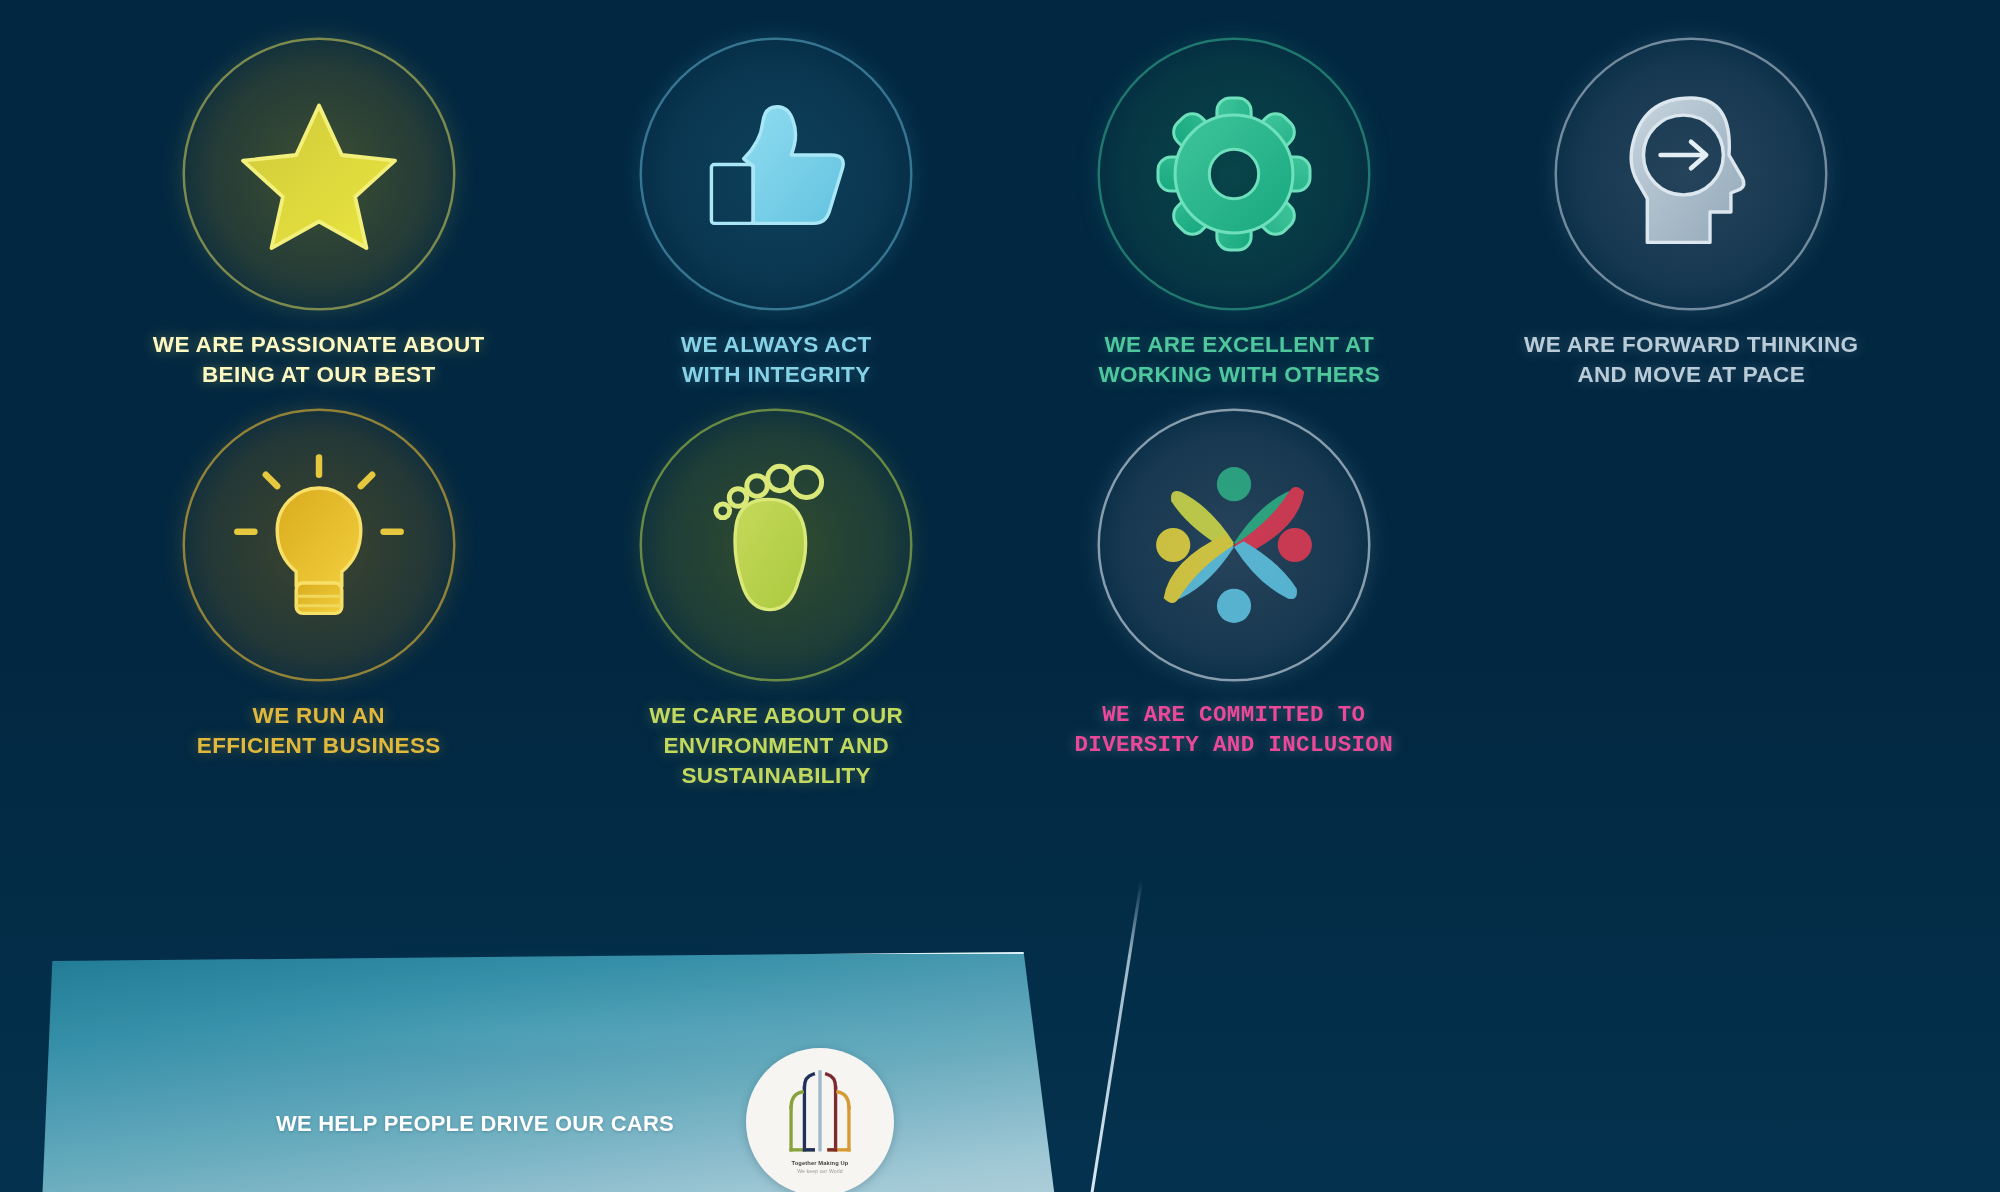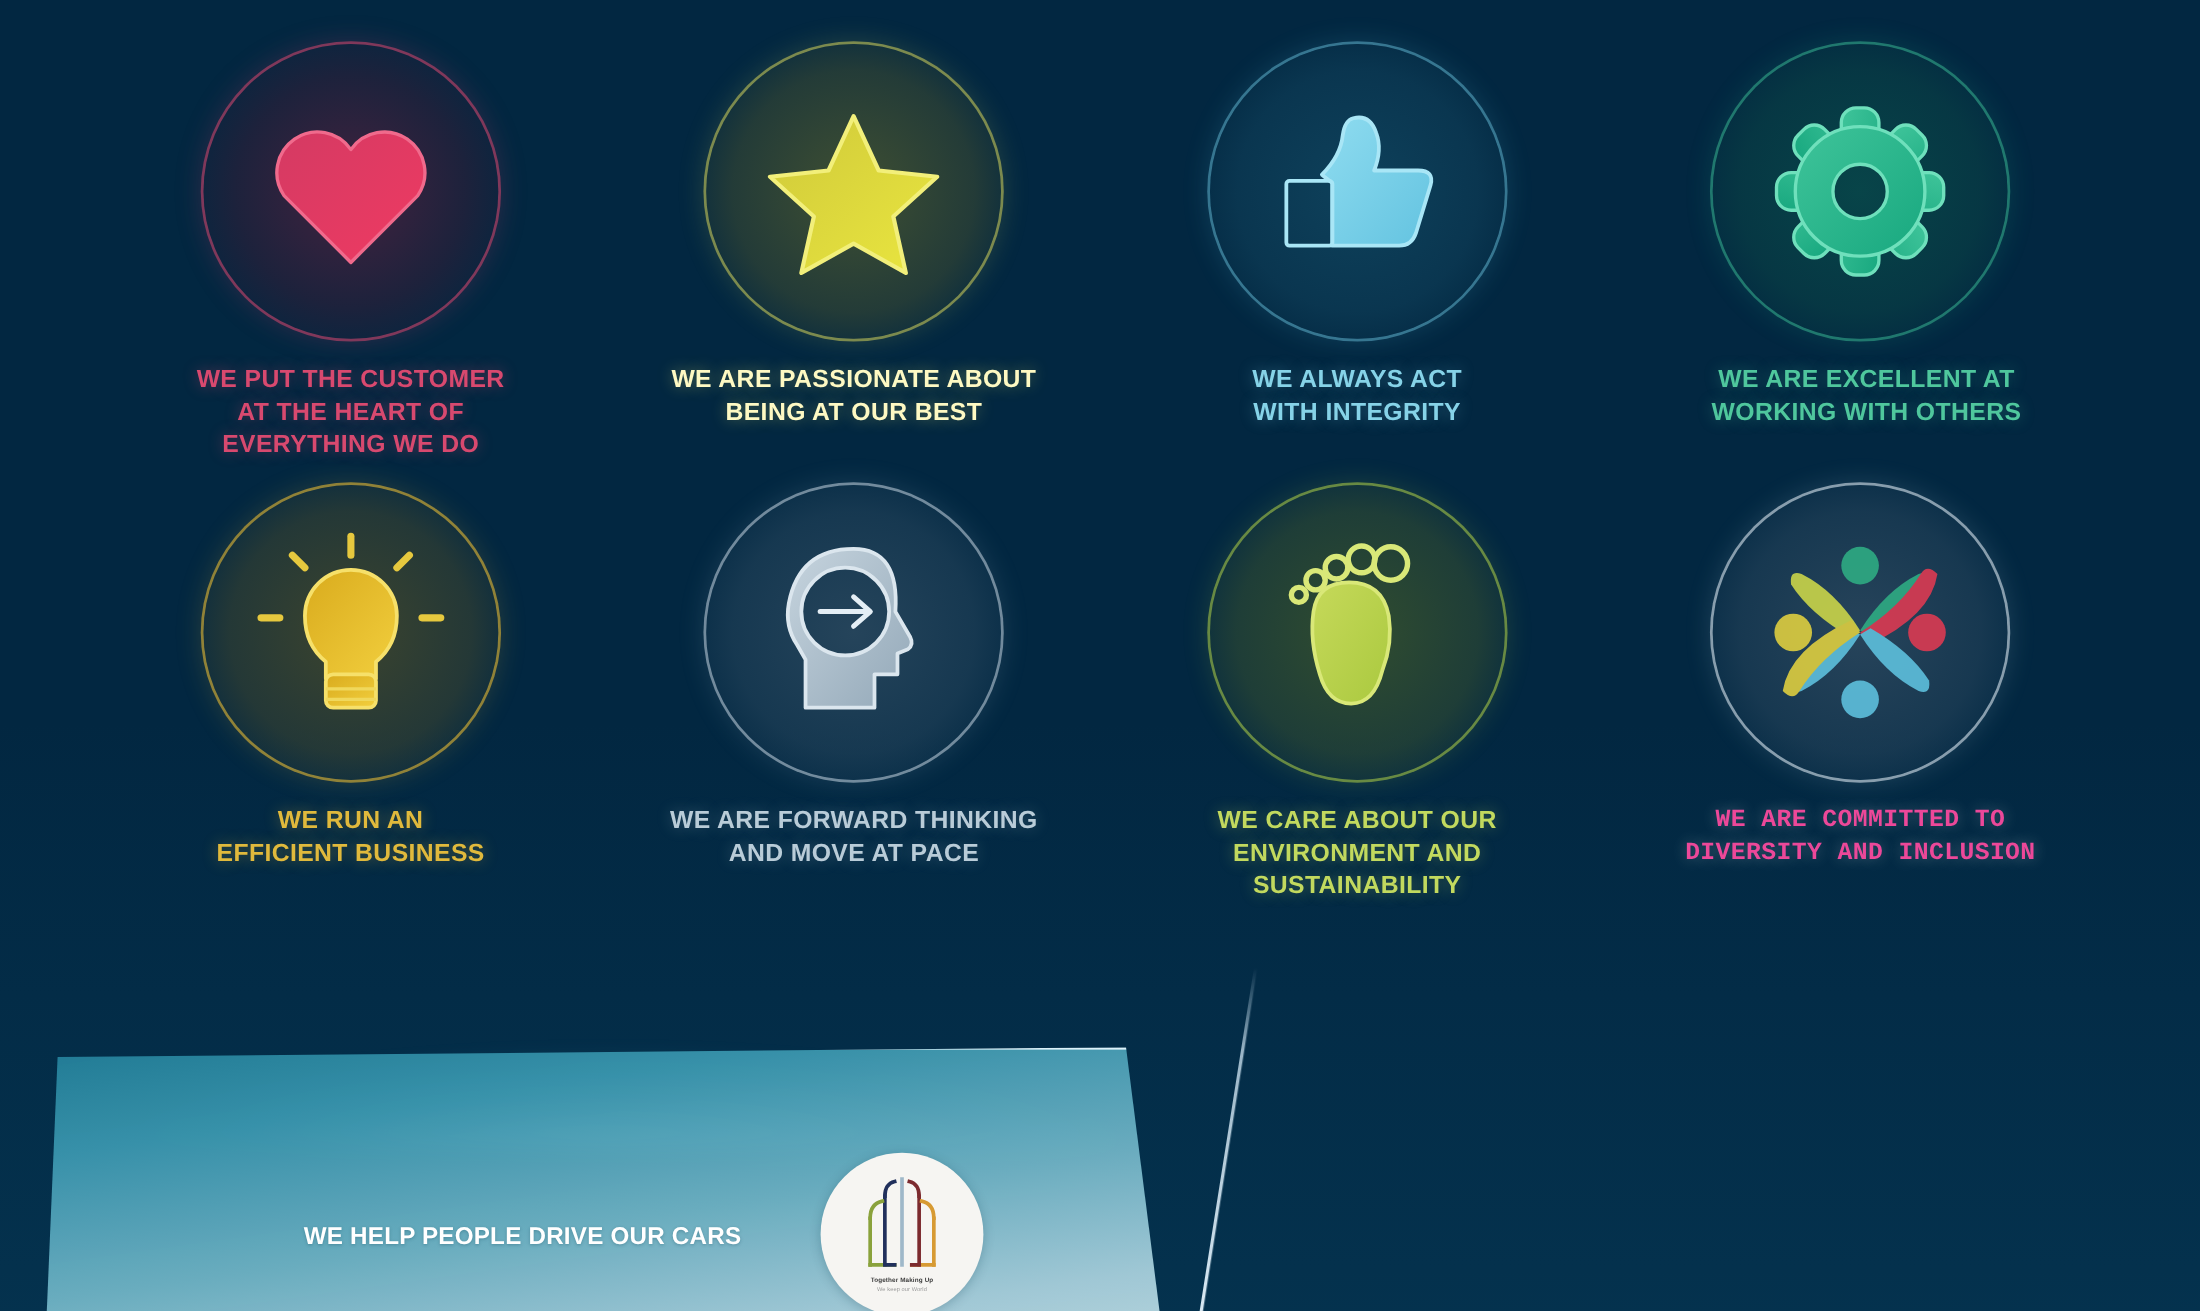--- a/index.html
+++ b/index.html
@@ -177,36 +177,20 @@
 </style>
 </head>
 <body>
 
 <div id="stage">
 
   <div class="edge-line"></div>
 
   <div class="grid">
 
-    <div class="cell">
-      <div class="badge b-heart">
-        <svg viewBox="0 0 100 100">
-          <defs>
-            <linearGradient id="gHeart" x1="0" y1="0" x2="1" y2="1">
-              <stop offset="0%" stop-color="#d43a63"></stop>
-              <stop offset="100%" stop-color="#ef3a62"></stop>
-            </linearGradient>
-          </defs>
-          <path d="M50 84 L18 52 A18.5 18.5 0 0 1 50 30 A18.5 18.5 0 0 1 82 52 Z" fill="url(#gHeart)" stroke="#f06a8c" stroke-width="1.6" stroke-linejoin="round"></path>
-        </svg>
-      </div>
-      <div class="caption cap-heart" style="color: rgb(216, 73, 111);">WE PUT THE CUSTOMER
-AT THE HEART OF
-EVERYTHING WE DO</div>
-    </div>
 
     <div class="cell">
       <div class="badge b-star">
         <svg viewBox="0 0 100 100">
           <defs>
             <linearGradient id="gStar" x1="0" y1="0" x2="1" y2="1">
               <stop offset="0%" stop-color="#cfc93a"></stop>
               <stop offset="100%" stop-color="#eae63f"></stop>
             </linearGradient>
           </defs>
@@ -257,20 +241,45 @@
             </g>
           </g>
           <circle cx="50" cy="50" r="13" fill="none" stroke="#6fe0bc" stroke-width="1.6"></circle>
         </svg>
       </div>
       <div class="caption cap-gear" style="color: rgb(79, 199, 157); margin-left: 11px;">WE ARE EXCELLENT AT
 WORKING WITH OTHERS</div>
     </div>
 
     <div class="cell">
+      <div class="badge b-head">
+        <svg viewBox="0 0 100 100">
+          <defs>
+            <linearGradient id="gHead" x1="0" y1="0" x2="1" y2="1">
+              <stop offset="0%" stop-color="#c6d4de"></stop>
+              <stop offset="100%" stop-color="#93a8b8"></stop>
+            </linearGradient>
+            <mask id="headHole">
+              <rect x="0" y="0" width="100" height="100" fill="#fff"></rect>
+              <circle cx="46" cy="40" r="21" fill="#000"></circle>
+            </mask>
+          </defs>
+          <path d="M50 10 Q24 10 19 36 Q17 47 23 56 L27 63 L27 86 L60 86 L60 70 L71 70 L71 60 L76 58 Q79 56 77 52 L70 40 Q72 10 50 10 Z" fill="url(#gHead)" stroke="#dbe6ee" stroke-width="1.8" stroke-linejoin="round" mask="url(#headHole)"></path>
+          <circle cx="46" cy="40" r="21" fill="none" stroke="#dbe6ee" stroke-width="1.8"></circle>
+          <g stroke="#e4eef5" stroke-width="2.4" stroke-linecap="round" fill="none">
+            <line x1="34" y1="40" x2="57" y2="40"></line>
+            <polyline points="50,33 58,40 50,47" stroke-linejoin="round"></polyline>
+          </g>
+        </svg>
+      </div>
+      <div class="caption cap-head" style="color: rgb(185, 204, 216);">WE ARE FORWARD THINKING
+AND MOVE AT PACE</div>
+    </div>
+
+    <div class="cell">
       <div class="badge b-bulb">
         <svg viewBox="0 0 100 100">
           <defs>
             <linearGradient id="gBulb" x1="0" y1="0" x2="1" y2="1">
               <stop offset="0%" stop-color="#d9ab1d"></stop>
               <stop offset="100%" stop-color="#f2cf3e"></stop>
             </linearGradient>
           </defs>
           <path d="M50 20 A22 22 0 0 1 72 42 Q72 56 62 64 L62 72 L38 72 L38 64 Q28 56 28 42 A22 22 0 0 1 50 20 Z" fill="url(#gBulb)" stroke="#f6e06a" stroke-width="1.8" stroke-linejoin="round"></path>
           <rect x="38" y="70" width="24" height="16" rx="3.5" fill="url(#gBulb)" stroke="#f6e06a" stroke-width="1.8"></rect>
@@ -282,45 +291,20 @@
             <line x1="50" y1="4" x2="50" y2="13"></line>
             <line x1="22" y1="13" x2="28" y2="19"></line>
             <line x1="78" y1="13" x2="72" y2="19"></line>
             <line x1="7" y1="43" x2="16" y2="43"></line>
             <line x1="93" y1="43" x2="84" y2="43"></line>
           </g>
         </svg>
       </div>
       <div class="caption cap-bulb" style="color: rgb(224, 185, 60);">WE RUN AN
 EFFICIENT BUSINESS</div>
-    </div>
-
-    <div class="cell">
-      <div class="badge b-head">
-        <svg viewBox="0 0 100 100">
-          <defs>
-            <linearGradient id="gHead" x1="0" y1="0" x2="1" y2="1">
-              <stop offset="0%" stop-color="#c6d4de"></stop>
-              <stop offset="100%" stop-color="#93a8b8"></stop>
-            </linearGradient>
-            <mask id="headHole">
-              <rect x="0" y="0" width="100" height="100" fill="#fff"></rect>
-              <circle cx="46" cy="40" r="21" fill="#000"></circle>
-            </mask>
-          </defs>
-          <path d="M50 10 Q24 10 19 36 Q17 47 23 56 L27 63 L27 86 L60 86 L60 70 L71 70 L71 60 L76 58 Q79 56 77 52 L70 40 Q72 10 50 10 Z" fill="url(#gHead)" stroke="#dbe6ee" stroke-width="1.8" stroke-linejoin="round" mask="url(#headHole)"></path>
-          <circle cx="46" cy="40" r="21" fill="none" stroke="#dbe6ee" stroke-width="1.8"></circle>
-          <g stroke="#e4eef5" stroke-width="2.4" stroke-linecap="round" fill="none">
-            <line x1="34" y1="40" x2="57" y2="40"></line>
-            <polyline points="50,33 58,40 50,47" stroke-linejoin="round"></polyline>
-          </g>
-        </svg>
-      </div>
-      <div class="caption cap-head" style="color: rgb(185, 204, 216);">WE ARE FORWARD THINKING
-AND MOVE AT PACE</div>
     </div>
 
     <div class="cell">
       <div class="badge b-foot">
         <svg viewBox="0 0 100 100">
           <defs>
             <linearGradient id="gFoot" x1="0" y1="0" x2="1" y2="1">
               <stop offset="0%" stop-color="#c6d95a"></stop>
               <stop offset="100%" stop-color="#aac93f"></stop>
             </linearGradient>

